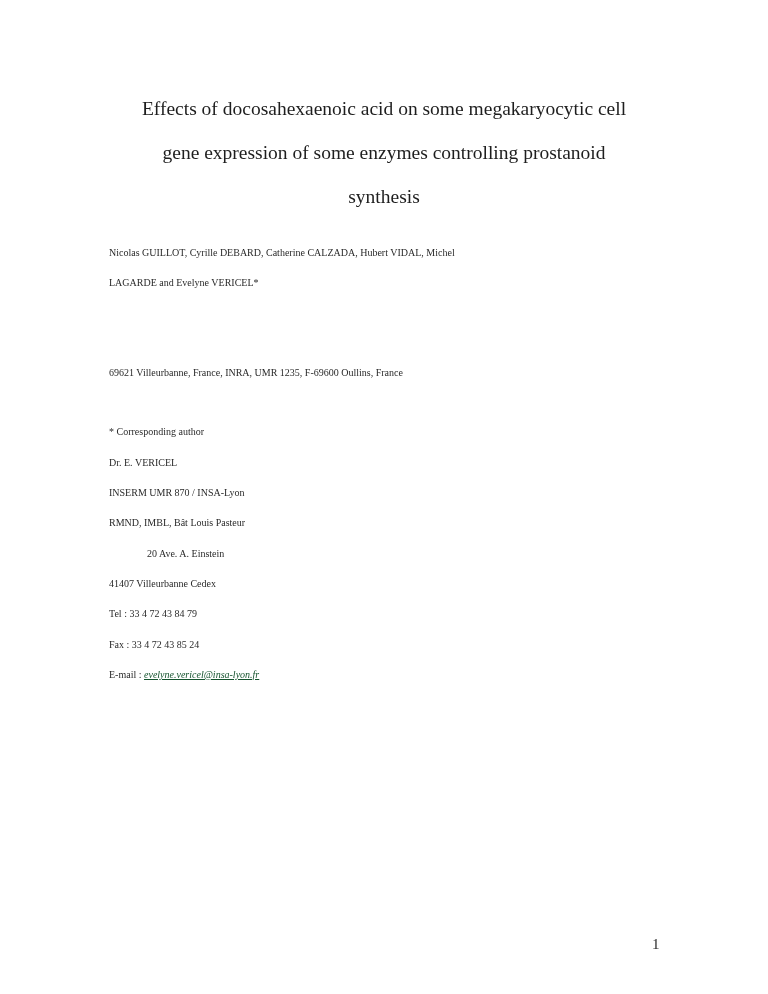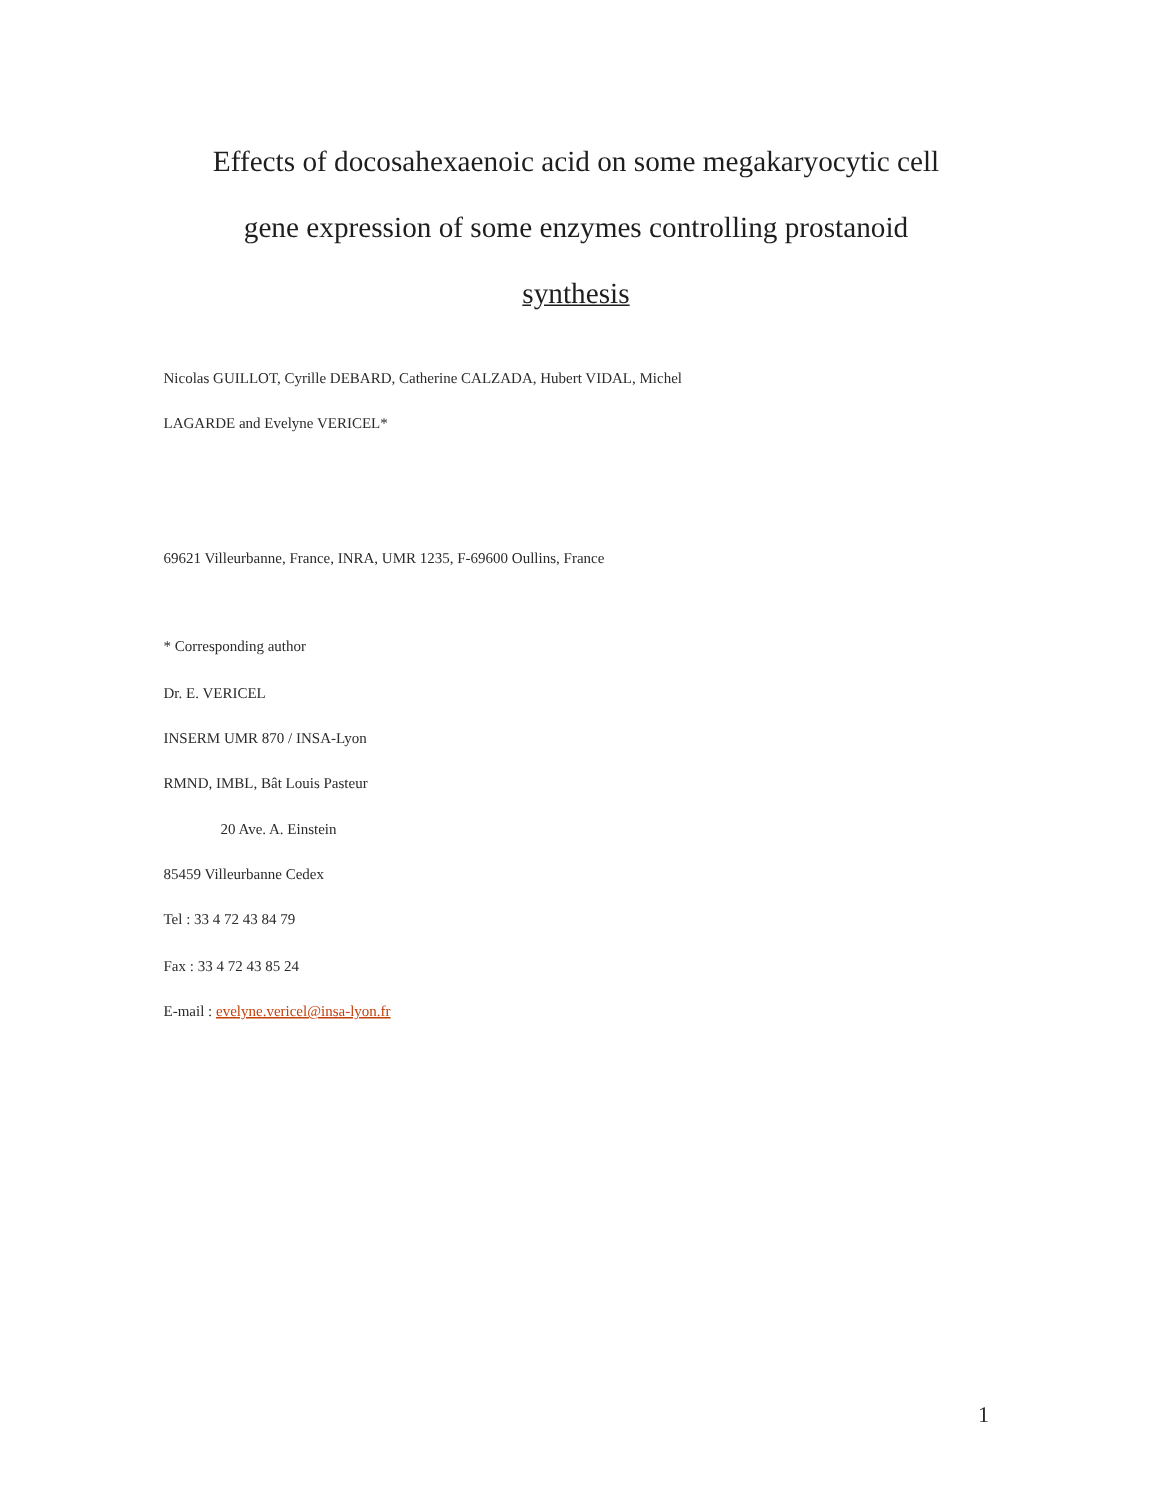--- a/index.html
+++ b/index.html
@@ -31,50 +31,51 @@
     }
     .line {
       position: absolute;
       left: 109px;
       font-size: 10px;
       white-space: nowrap;
       color: #2a2a2a;
     }
     .email-link {
       text-decoration: underline;
-      color: #c2410c;
+      color: #14532d;
+      font-style: italic;
     }
     .page-number {
       position: absolute;
       left: 652px;
       top: 936px;
       font-size: 15px;
       color: #2a2a2a;
     }
   </style>
 </head>
 <body>
 
 <div class="page">
 
   <div class="title" style="top:98px;">Effects of docosahexaenoic acid on some megakaryocytic cell</div>
   <div class="title" style="top:142px;">gene expression of some enzymes controlling prostanoid</div>
-  <div class="title" style="top:186px;text-decoration:underline;">synthesis</div>
+  <div class="title" style="top:186px;">synthesis</div>
 
   <div class="line" style="top:247px;">Nicolas GUILLOT, Cyrille DEBARD, Catherine CALZADA, Hubert VIDAL, Michel</div>
   <div class="line" style="top:277px;">LAGARDE and Evelyne VERICEL*</div>
 
   <div class="line" style="top:367px;">69621 Villeurbanne, France, INRA, UMR 1235, F-69600 Oullins, France</div>
 
   <div class="line" style="top:426px;">* Corresponding author</div>
   <div class="line" style="top:457px;">Dr. E. VERICEL</div>
   <div class="line" style="top:487px;">INSERM UMR 870 / INSA-Lyon</div>
   <div class="line" style="top:517px;">RMND, IMBL, Bât Louis Pasteur</div>
   <div class="line" style="top:548px;margin-left:38px;">20 Ave. A. Einstein</div>
-  <div class="line" style="top:578px;">85459 Villeurbanne Cedex</div>
+  <div class="line" style="top:578px;">41407 Villeurbanne Cedex</div>
   <div class="line" style="top:608px;">Tel : 33 4 72 43 84 79</div>
   <div class="line" style="top:639px;">Fax : 33 4 72 43 85 24</div>
   <div class="line" style="top:669px;">
     <span>E-mail : </span><span class="email-link">evelyne.vericel@insa-lyon.fr</span>
   </div>
 
   <div class="page-number">1</div>
 </div>
 
 </body></html>

